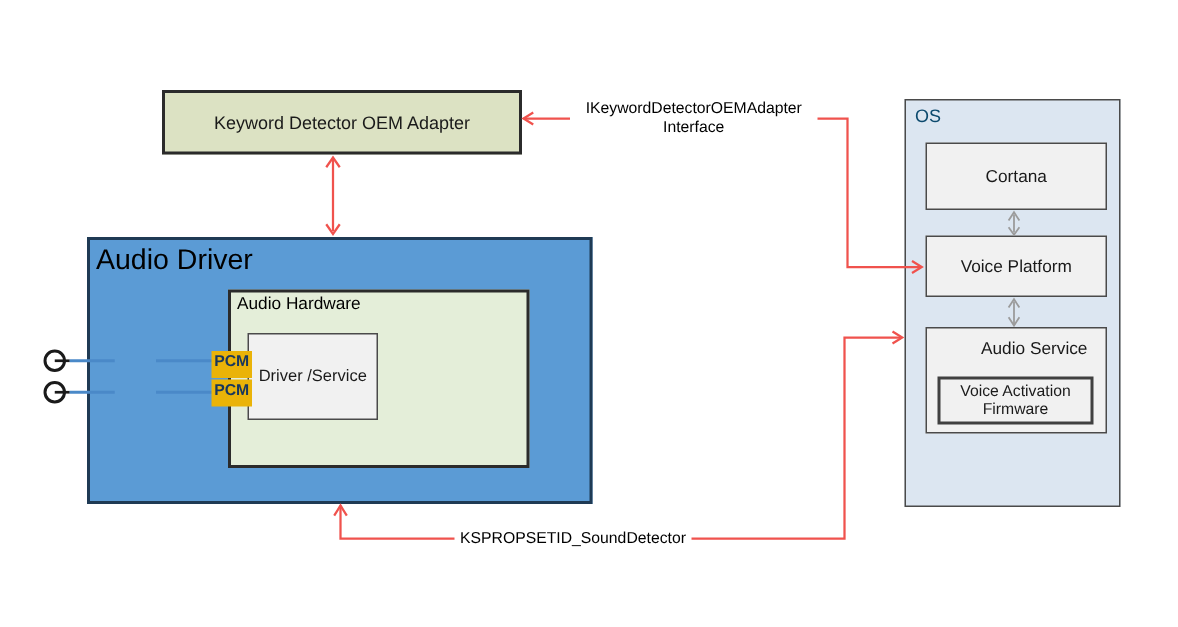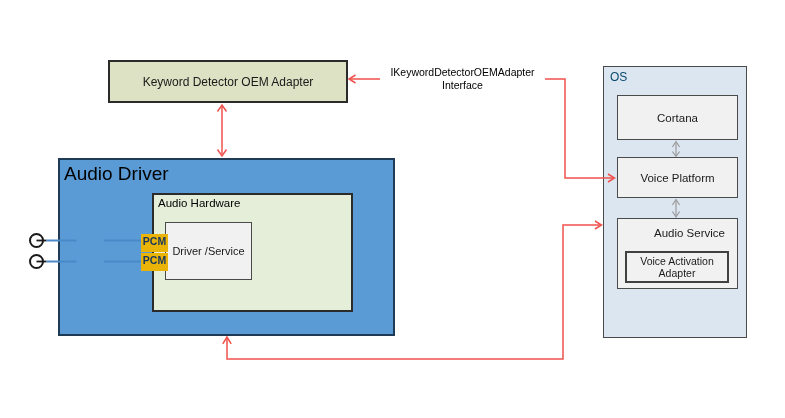--- a/index.html
+++ b/index.html
@@ -101,21 +101,21 @@
   <div class="box inner-gray speech-box center">
     <span>Voice Platform</span>
   </div>
 
   <div class="box inner-gray audio-service-box">
     <div class="audio-service-title">Audio Service</div>
   </div>
 
   <div class="box vam-box center">
     <div>Voice Activation</div>
-    <div>Adapter</div>
+    <div>Firmware</div>
   </div>
 
   <svg class="overlay" viewBox="0 0 785 418" xmlns="http://www.w3.org/2000/svg">
 
     <g stroke="#f0524d" stroke-width="1.5" fill="none">
       <path d="M222,106 V154"></path>
       <path d="M217.5,111.5 L222,105 L226.5,111.5"></path>
       <path d="M217.5,149.5 L222,156 L226.5,149.5"></path>
     </g>
 
@@ -169,14 +169,15 @@
     </g>
   </svg>
 
   <div class="pcm-label pcm-top">PCM</div>
   <div class="pcm-label pcm-bottom">PCM</div>
 
   <div class="conn-label ikeyword-label">
     <div>IKeywordDetectorOEMAdapter</div>
     <div>Interface</div>
   </div>
+  <div class="conn-label ksprop-label">KSPROPSETID_SoundDetector</div>
 
 </div>
 
 </body></html>

